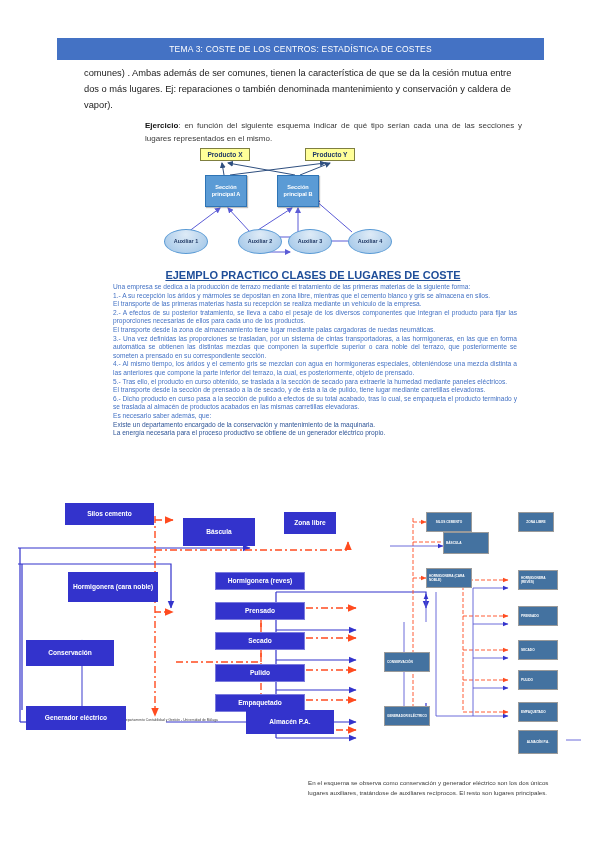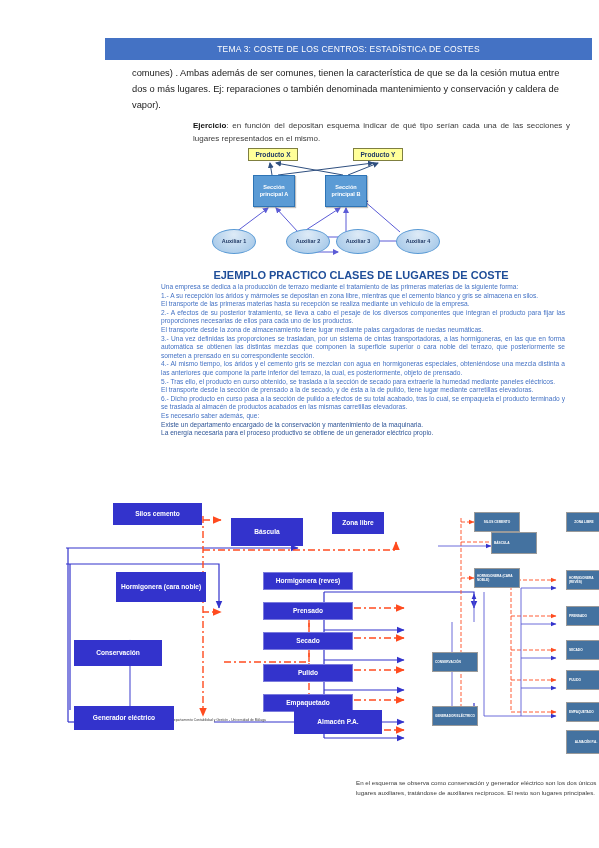--- a/index.html
+++ b/index.html
@@ -5,21 +5,21 @@
   html, body {
     margin: 0; padding: 0;
     background: #ffffff;
   }
   body {
     width: 599px; height: 848px;
     position: relative;
     font-family: "Liberation Sans", sans-serif;
     overflow: hidden;
   }
-  .page { position: absolute; inset: 0; margin-left: 48px; }
+  .page { position: absolute; inset: 0; }
 
   
   .banner {
     position: absolute;
     left: 57px; top: 38px; width: 487px; height: 22px;
     background: #4472C4;
     color: #ffffff;
     font-size: 8.5px;
     letter-spacing: .2px;
     display: flex; align-items: center; justify-content: center;
@@ -82,20 +82,21 @@
   }
 
   
   .ep-title {
     position: absolute;
     left: 113px; top: 269px; width: 400px;
     text-align: center;
     font-size: 11px;
     font-weight: bold;
     color: #1F4E99;
+    text-decoration: underline;
   }
   .ep-body {
     position: absolute;
     left: 113px; top: 283px; width: 404px;
     font-size: 6.6px;
     line-height: 8.6px;
     color: #4472C4;
     text-align: justify;
   }
   .ep-body p { margin: 0; }
@@ -155,21 +156,21 @@
 </head>
 <body>
 
 <div class="page">
 
   <div class="banner">TEMA 3: COSTE DE LOS CENTROS: ESTADÍSTICA DE COSTES</div>
 
   <div class="intro">comunes) . Ambas además de ser comunes, tienen la característica de que se da la cesión mutua entre dos o más lugares. Ej: reparaciones o también denominada mantenimiento y conservación y caldera de vapor).</div>
 
   <div class="ejercicio">
-    <b>Ejercicio</b><span>: en función del depositan esquema indicar de qué tipo serían cada una de las secciones y lugares representados en el mismo.</span>
+    <b>Ejercicio</b><span>: en función del siguiente esquema indicar de qué tipo serían cada una de las secciones y lugares representados en el mismo.</span>
   </div>
 
   <div class="schema">
     <svg width="330" height="116" viewBox="0 0 330 116">
       <defs>
         <marker id="ah" markerWidth="6" markerHeight="6" refX="5" refY="3" orient="auto">
           <path d="M0,0 L6,3 L0,6 z" fill="#2F4F7F"></path>
         </marker>
         <marker id="ahp" markerWidth="6" markerHeight="6" refX="5" refY="3" orient="auto">
           <path d="M0,0 L6,3 L0,6 z" fill="#5B5BD6"></path>

